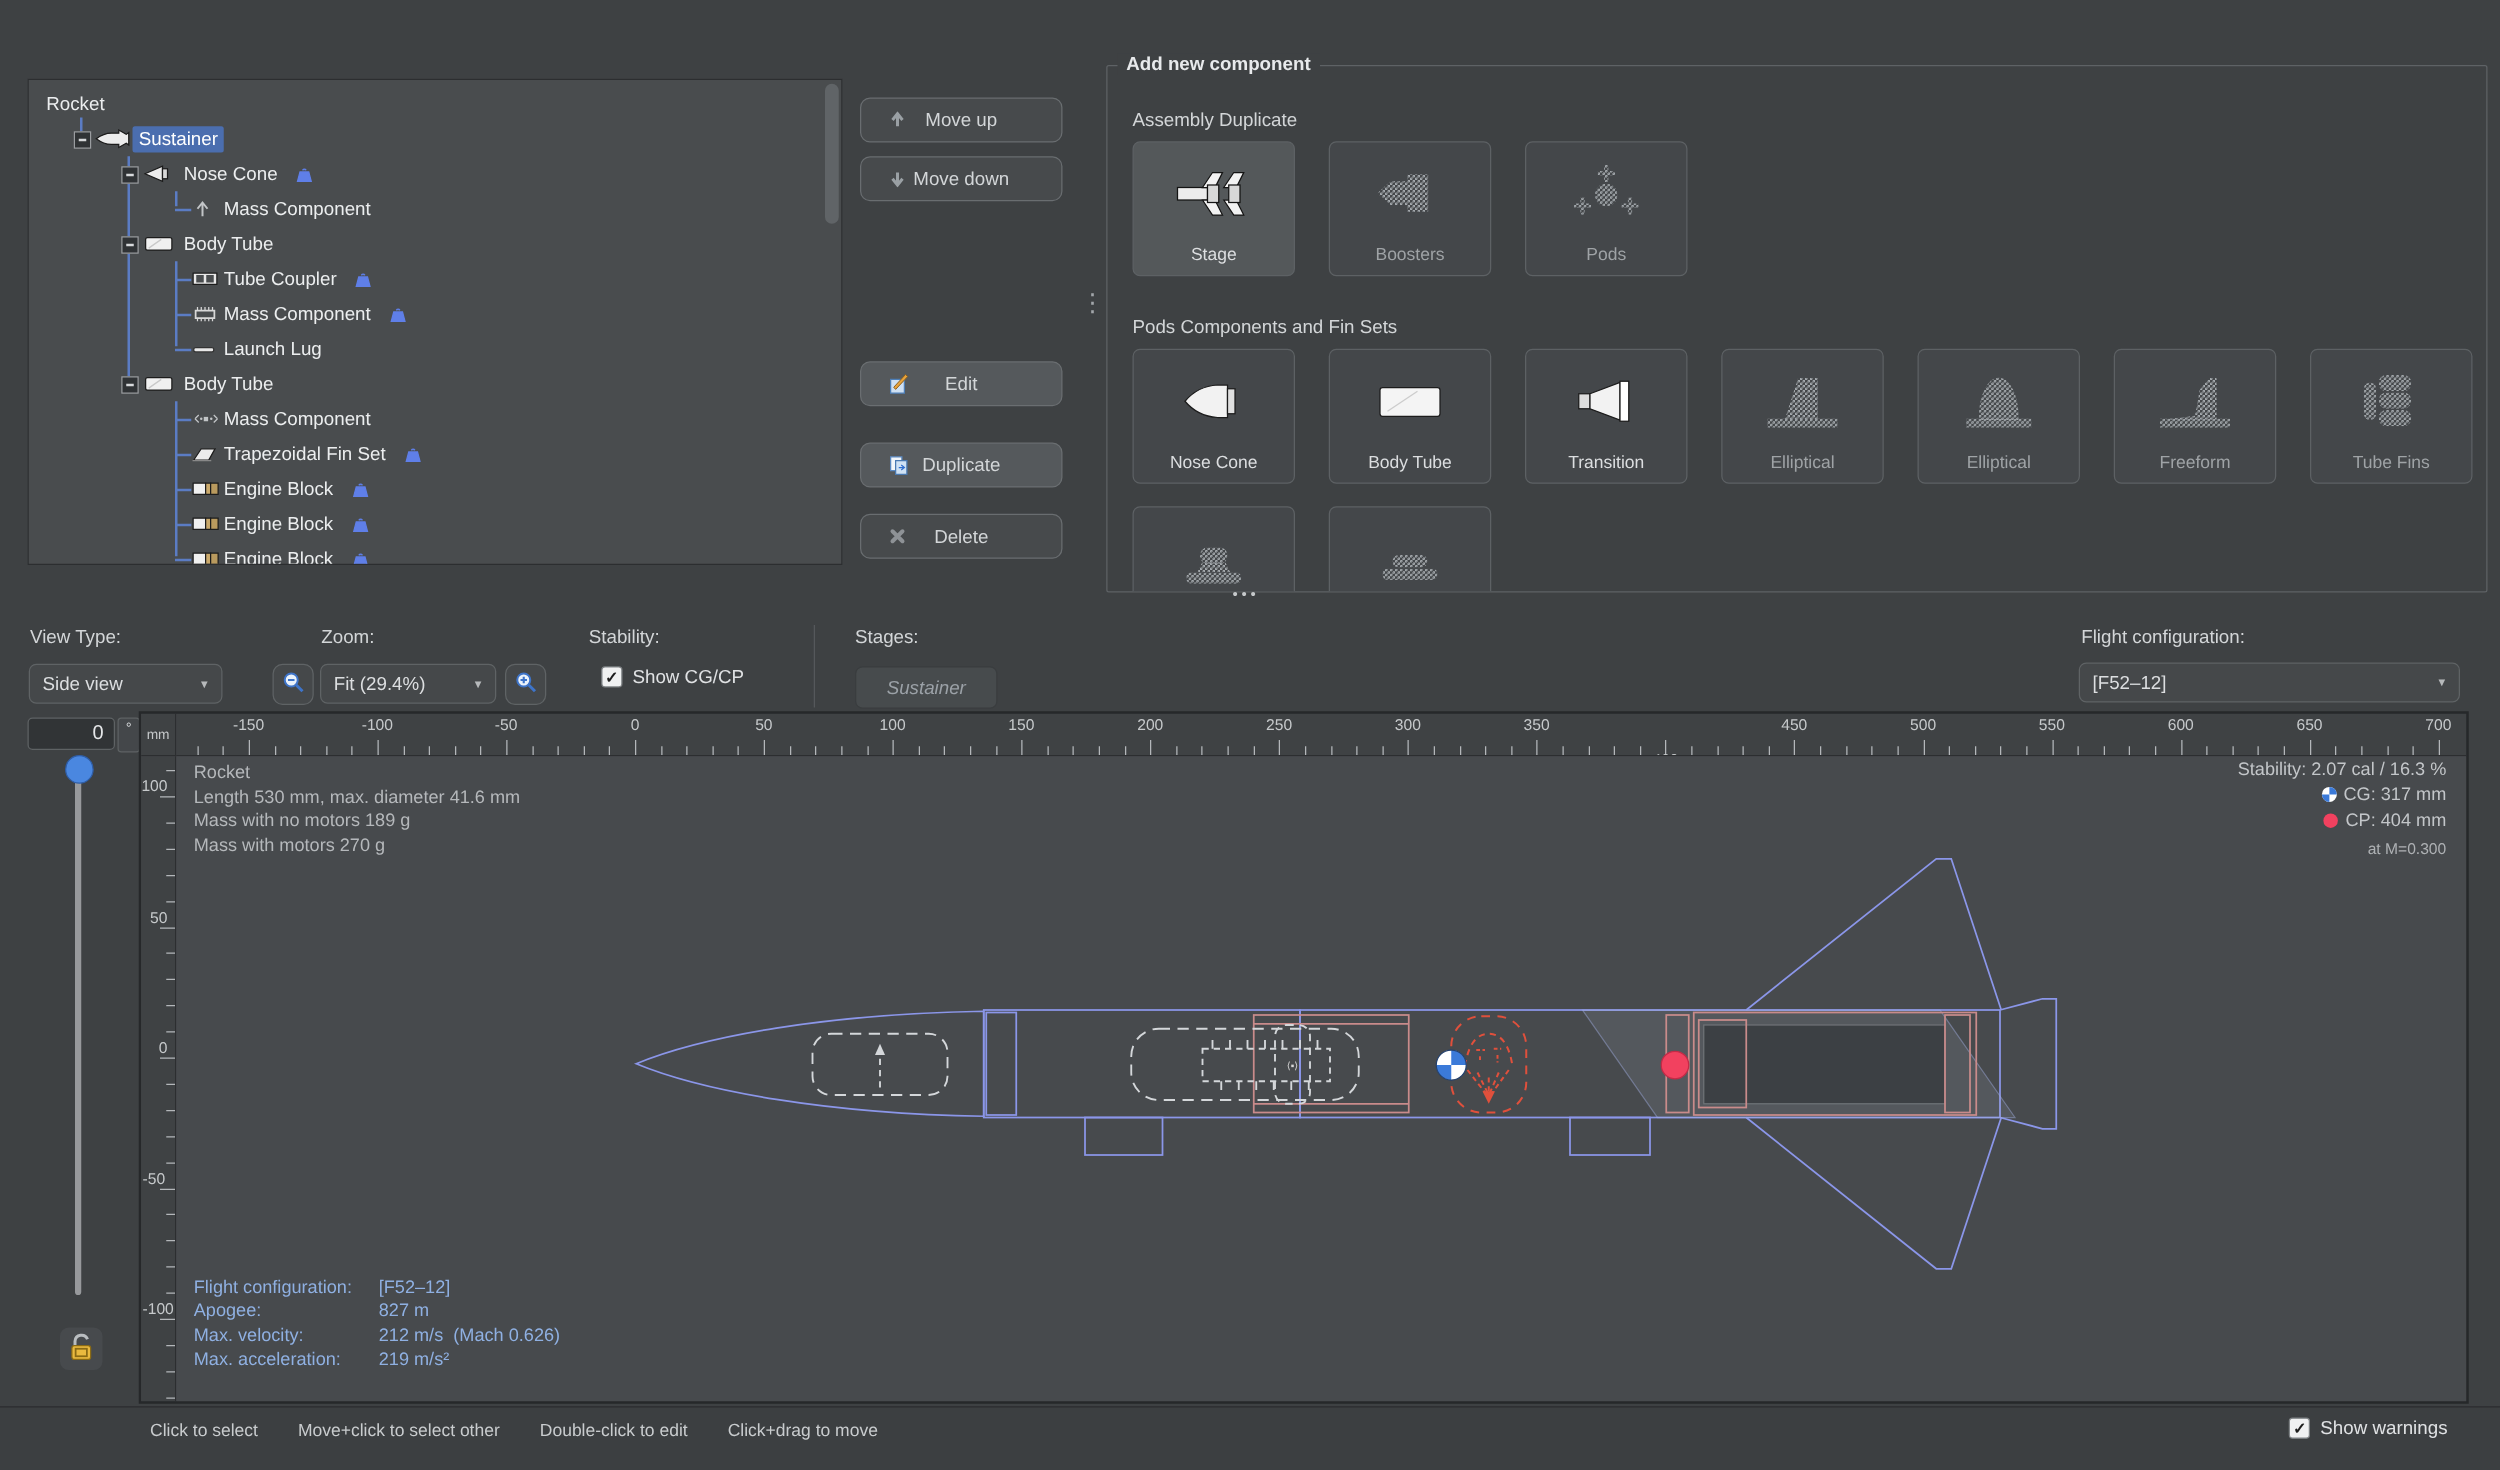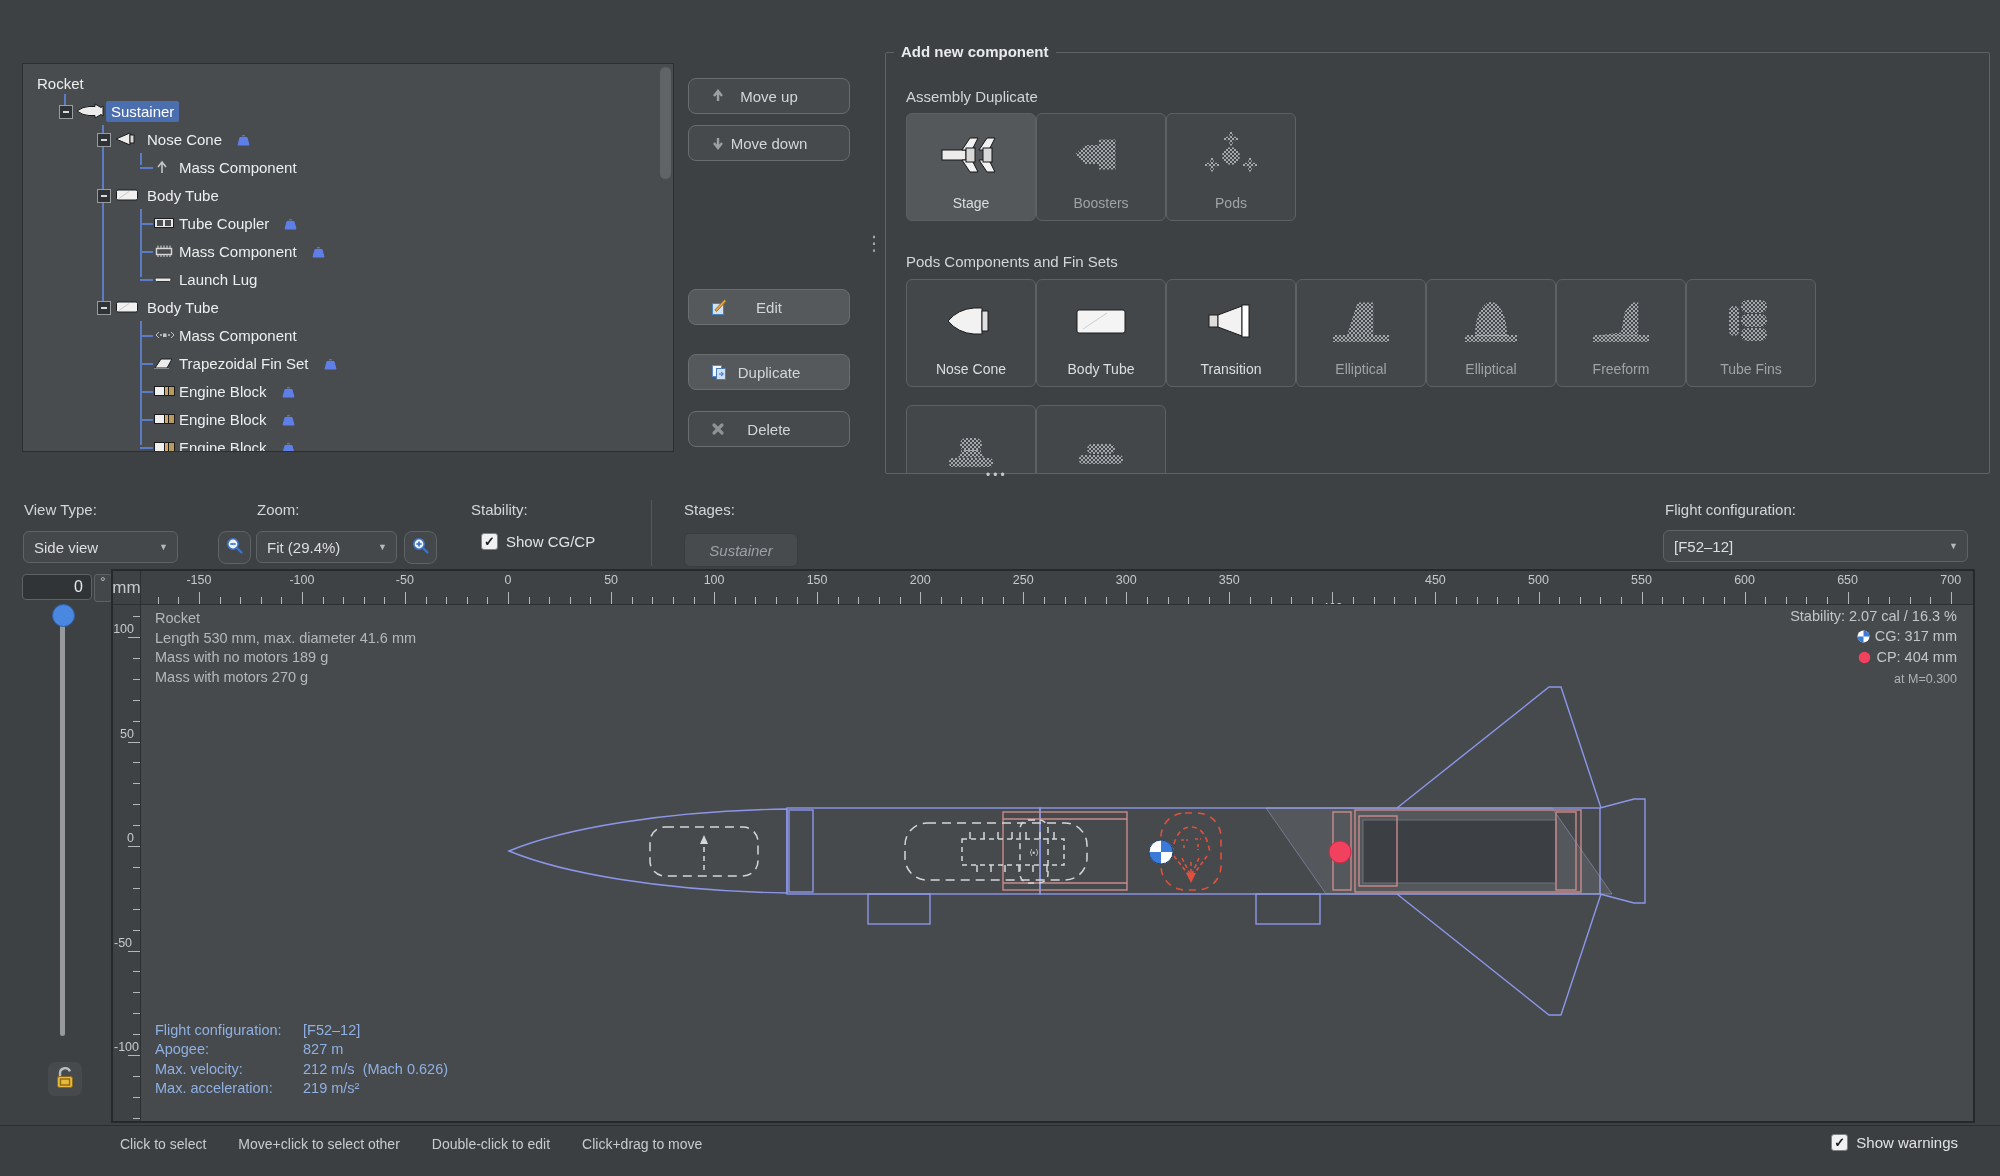--- a/index.html
+++ b/index.html
@@ -26,21 +26,21 @@
   .btn{position:absolute;left:688px;width:160px;height:34px;border-radius:8px;display:flex;align-items:center;justify-content:center;
        font-size:15px;color:#d3d6d8;background:#474a4c;border:1px solid #696d70;}
   .btn.lit{background:#55595c;border-color:#6a6e71;}
   .btn .bicon{position:absolute;left:22px;display:flex;}
   #splitter-dots{position:absolute;left:864px;top:238px;font-size:20px;color:#a2a6aa;line-height:10px;letter-spacing:0;}
   
   #groupbox{position:absolute;left:885px;top:52px;width:1103px;height:420px;border:1px solid #5e6265;border-radius:2px;}
   #gb-title{position:absolute;left:8px;top:-10px;padding:0 7px;background:#3e4143;font-size:15px;font-weight:bold;color:#e8eaec;}
   #gb-inner{position:absolute;left:0;top:0;right:0;bottom:0;overflow:hidden;}
   .glabel{position:absolute;left:20px;font-size:15px;color:#d3d6d8;}
-  .grow{position:absolute;left:20px;display:flex;}
+  .grow{position:absolute;left:20px;display:flex;gap:27px;}
   .cbtn{width:128px;height:106px;background:#44474a;border:1px solid #5d6164;border-radius:6px;display:flex;flex-direction:column;align-items:center;}
   .cbtn.lit{background:#54585a;}
   .cicon{flex:1;display:flex;align-items:center;justify-content:center;position:relative;width:100%;}
   .clabel{margin-bottom:9px;font-size:14px;color:#dcdee0;white-space:nowrap;}
   .cbtn.disabled .clabel{color:#9fa3a6;}
   .dither{background-image:linear-gradient(45deg,#a2a7ab 25%,transparent 25%,transparent 75%,#a2a7ab 75%),
                             linear-gradient(45deg,#a2a7ab 25%,transparent 25%,transparent 75%,#a2a7ab 75%);
           background-size:4px 4px;background-position:0 0,2px 2px;}
   #overflow-dots{position:absolute;left:986px;top:468px;font-size:12px;letter-spacing:3px;color:#c6c9cb;}
   
@@ -59,21 +59,21 @@
   #rot-field{position:absolute;left:22px;top:574px;width:70px;height:26px;background:#313436;border:1px solid #5e6264;border-radius:4px;
              display:flex;align-items:center;justify-content:flex-end;padding-right:8px;font-size:16px;color:#e6e8ea;box-sizing:border-box;}
   #rot-unit{position:absolute;left:94px;top:574px;width:16px;height:26px;background:#44474a;border:1px solid #5e6264;border-radius:3px;
             display:flex;align-items:flex-start;justify-content:center;font-size:12px;color:#d6d9db;}
   #slider-track{position:absolute;left:60px;top:610px;width:5px;height:426px;background:#97999c;border-radius:3px;}
   #slider-thumb{position:absolute;left:52px;top:604px;width:21px;height:21px;border-radius:50%;background:#4a87e0;border:1px solid #2f5ea8;}
   #lock{position:absolute;left:48px;top:1062px;width:34px;height:34px;background:#474a4d;border-radius:7px;display:flex;align-items:center;justify-content:center;}
   
   #canvas-frame{position:absolute;left:113px;top:571px;width:1860px;height:550px;box-shadow:0 0 0 2px #26282a;}
   #ruler-corner{position:absolute;left:0;top:0;width:28px;height:34px;background:#3f4244;border-right:1px solid #2c2e30;border-bottom:1px solid #2c2e30;
-                display:flex;align-items:center;justify-content:center;font-size:17px;color:#c6c9cb;box-sizing:border-box;}
+                display:flex;align-items:center;justify-content:center;font-size:11px;color:#c6c9cb;box-sizing:border-box;}
   #hruler{position:absolute;left:28px;top:0;width:1832px;height:34px;background:#3f4244;border-bottom:1px solid #2c2e30;overflow:hidden;box-sizing:border-box;}
   .htick{position:absolute;width:1px;background:#b4b7ba;bottom:0;}
   .hlab{position:absolute;top:2px;font-size:12.5px;color:#c6c9cb;transform:translateX(-50%);}
   #vruler{position:absolute;left:0;top:34px;width:28px;height:516px;background:#3f4244;border-right:1px solid #2c2e30;overflow:hidden;box-sizing:border-box;}
   .vtick{position:absolute;height:1px;background:#b4b7ba;right:0;}
   .vlab{position:absolute;font-size:12.5px;color:#c6c9cb;white-space:nowrap;}
   #view{position:absolute;left:28px;top:34px;width:1832px;height:516px;background:#474a4d;overflow:hidden;}
   #rocket-svg{position:absolute;left:0;top:0;}
   #info-block{position:absolute;left:14px;top:4px;font-size:14.5px;line-height:19.5px;color:#b5b8bb;}
   #stab-block{position:absolute;right:16px;top:2px;text-align:right;font-size:14.5px;line-height:19.5px;color:#c3c6c9;}

